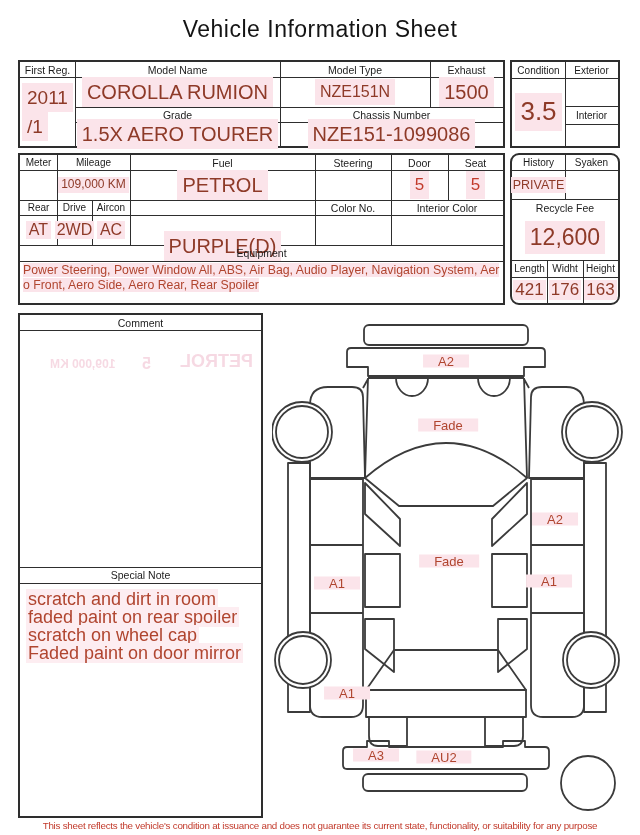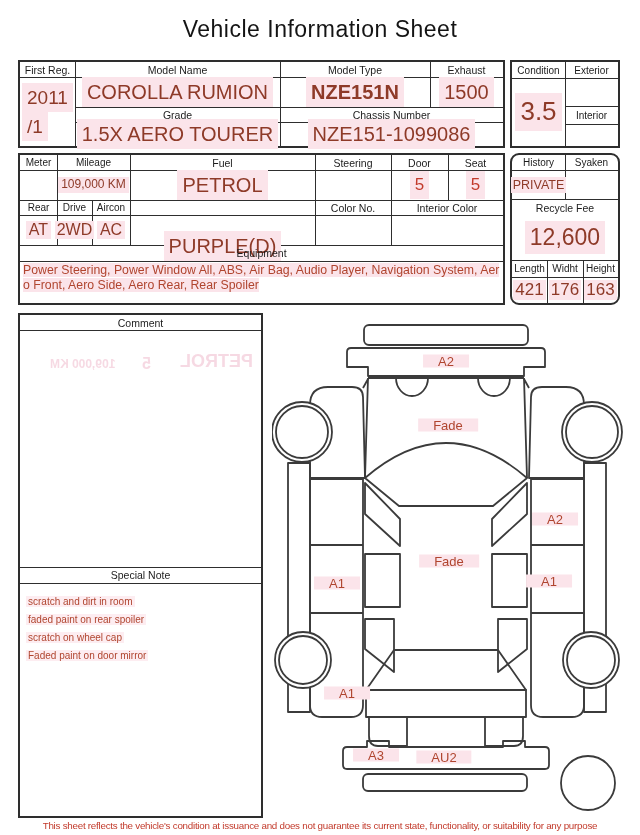--- a/index.html
+++ b/index.html
@@ -12,21 +12,21 @@
   .abs  { position:absolute; }
   .box  { position:absolute; border:2px solid #2e2e2e; background:#fff; }
   .hl   { position:absolute; height:1px; background:#2e2e2e; }
   .vl   { position:absolute; width:1px;  background:#2e2e2e; }
   .lab  { position:absolute; display:flex; align-items:center; justify-content:center;
           font-size:10.5px; color:#1c1c1c; white-space:nowrap; }
   .cell { position:absolute; display:flex; align-items:center; justify-content:center; }
   .pv   { color:#8e3a28; background:#fbe4ea; padding:4px 5px; line-height:1.12; white-space:nowrap; }
   .pvml { color:#b0452f; background:#fbe4ea; white-space:normal; word-break:break-all; }
   .bright { color:#c23a2b; }
-  .note { color:#b0452f; background:#fdedf1; padding:0 2px; font-size:10px; line-height:13.2px; }
+  .note { color:#b0452f; background:#fdedf1; padding:0 2px; font-size:18px; line-height:13.2px; }
   .title { position:absolute; left:0; top:16px; width:640px; text-align:center;
            font-size:23px; letter-spacing:.5px; color:#141414; }
   .footer { position:absolute; left:0; top:820px; width:640px; text-align:center;
             font-size:9.8px; letter-spacing:-0.25px; color:#c23a2b; white-space:nowrap; }
   .dlab { position:absolute; transform:translate(-50%,-50%); font-size:13px; line-height:13px;
           color:#b0452f; background:#fbe4ea; padding:0 15px; white-space:nowrap; }
   .ghost { position:absolute; transform:scaleX(-1); color:#eba6bd; opacity:.42;
            filter:blur(.5px); font-weight:bold; white-space:nowrap; }
   svg { display:block; }
 </style>
@@ -51,21 +51,21 @@
       <span class="pv" style="font-size:19px;">/1</span>
     </div>
 
     <div class="lab" style="left:55px;top:0;width:205px;height:15px;">Model Name</div>
     <div class="cell" style="left:55px;top:16px;width:205px;height:28px;">
       <span class="pv" style="font-size:20px;">COROLLA RUMION</span>
     </div>
 
     <div class="lab" style="left:260px;top:0;width:150px;height:15px;">Model Type</div>
     <div class="cell" style="left:260px;top:16px;width:150px;height:28px;">
-      <span class="pv" style="font-size:20px;font-weight:bold;">NZE151N</span>
+      <span class="pv" style="font-size:16px;">NZE151N</span>
     </div>
 
     <div class="lab" style="left:410px;top:0;width:73px;height:15px;">Exhaust</div>
     <div class="cell" style="left:410px;top:16px;width:73px;height:28px;">
       <span class="pv" style="font-size:20px;">1500</span>
     </div>
 
     <div class="lab" style="left:55px;top:45px;width:205px;height:15px;">Grade</div>
     <div class="cell" style="left:55px;top:61px;width:205px;height:22px;">
       <span class="pv" style="font-size:20px;">1.5X AERO TOURER</span>

